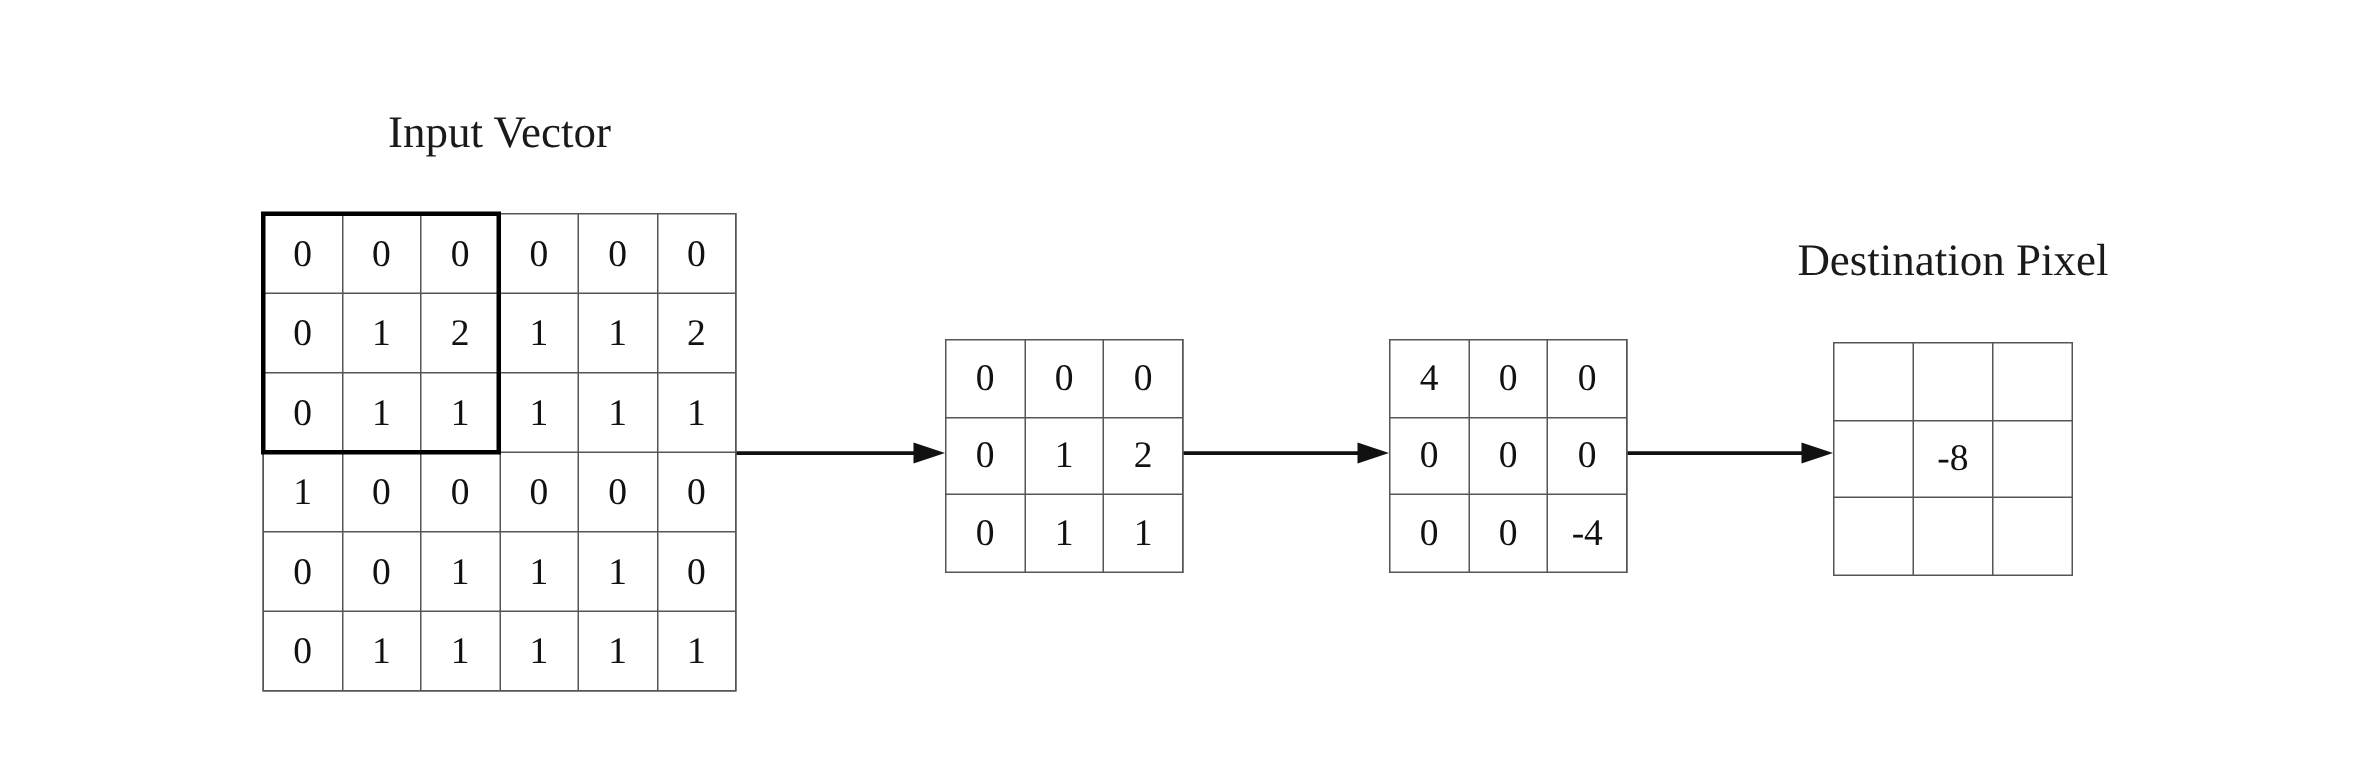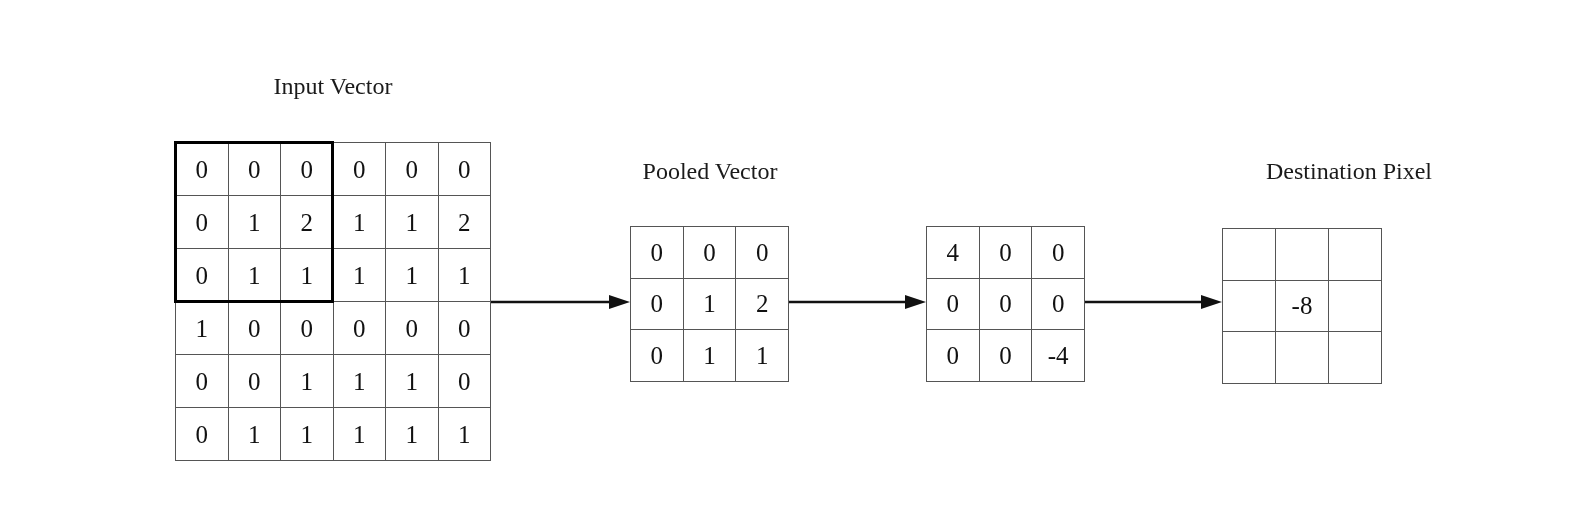--- a/index.html
+++ b/index.html
@@ -14,21 +14,21 @@
     background: #ffffff;
     font-family: "Liberation Serif", "DejaVu Serif", serif;
     overflow: hidden;
   }
 
   
   .grid-label {
     position: absolute;
     text-align: center;
     color: #1a1a1a;
-    font-size: 24px;
+    font-size: 30px;
     line-height: 1;
     white-space: nowrap;
     font-family: "Liberation Serif", "DejaVu Serif", serif;
   }
 
   
   .matrix {
     position: absolute;
     display: grid;
     box-sizing: border-box;
@@ -154,21 +154,20 @@
 
   <div id="receptive-field-highlight"></div>
 
   <div class="arrow" style="left:491px; top:295px; width:139px;">
     <svg width="139" height="14" viewBox="0 0 139 14">
       <line x1="0" y1="7" x2="120" y2="7" stroke="#111111" stroke-width="2.5"></line>
       <polygon points="118,0 139,7 118,14" fill="#111111"></polygon>
     </svg>
   </div>
 
-  <div class="grid-label" style="left:600px; top:159px; width:220px;">Pooled Vector</div>
 
   <div class="matrix" id="pooled-vector-grid">
       <div class="cell">0</div>
       <div class="cell">0</div>
       <div class="cell">0</div>
       <div class="cell">0</div>
       <div class="cell">1</div>
       <div class="cell">2</div>
       <div class="cell">0</div>
       <div class="cell">1</div>
@@ -195,21 +194,21 @@
       <div class="cell">-4</div>
     </div>
 
   <div class="arrow" style="left:1085px; top:295px; width:137px;">
     <svg width="137" height="14" viewBox="0 0 137 14">
       <line x1="0" y1="7" x2="118" y2="7" stroke="#111111" stroke-width="2.5"></line>
       <polygon points="116,0 137,7 116,14" fill="#111111"></polygon>
     </svg>
   </div>
 
-  <div class="grid-label" style="left:1172px; top:159px; width:260px;text-align:right;">Destination Pixel</div>
+  <div class="grid-label" style="left:1172px; top:159px; width:260px;">Destination Pixel</div>
 
   <div class="matrix" id="destination-pixel-grid">
       <div class="cell"></div>
       <div class="cell"></div>
       <div class="cell"></div>
       <div class="cell"></div>
       <div class="cell">-8</div>
       <div class="cell"></div>
       <div class="cell"></div>
       <div class="cell"></div>

